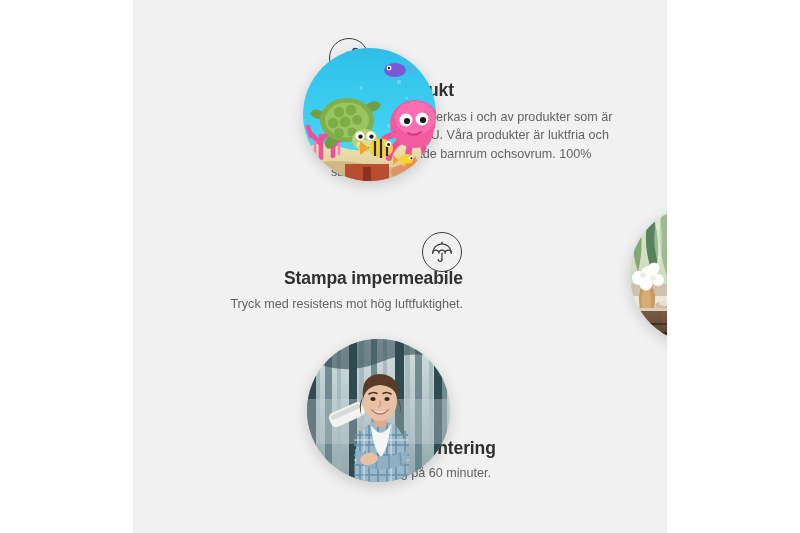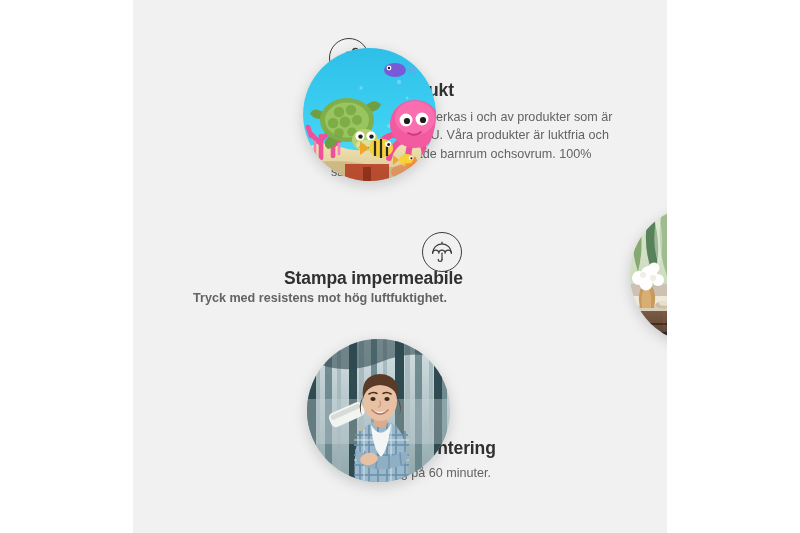--- a/index.html
+++ b/index.html
@@ -75,22 +75,22 @@
   
   #block1 { left: 0; top: 0; width: 534px; height: 200px; }
   #block1 .icon-circle { left: 196px; top: 38px; }
   #block1 .feature-text { left: 198px; top: 80px; width: 300px; text-align: left; }
   #block1 .feature-title { margin-bottom: 7px; }
 
   
   #block2 { left: 0; top: 200px; width: 534px; height: 150px; }
   #block2 .icon-circle { left: 289px; top: 32px; }
   #block2 .feature-text { left: 60px; top: 68px; width: 270px; text-align: right; }
-  #block2 .feature-title { }
-  #block2 .feature-body { text-align: left; font-weight: bold; }
+  #block2 .feature-title { margin-bottom: 6px; }
+  #block2 .feature-body { text-align: right; }
 
   
   #block3 { left: 0; top: 350px; width: 534px; height: 183px; }
   #block3 .icon-circle { left: 203px; top: 52px; }
   #block3 .feature-text { left: 165px; top: 88px; width: 260px; text-align: center; }
   #block3 .feature-title { margin-bottom: 5px; }
 
   
   .photo {
     position: absolute;

